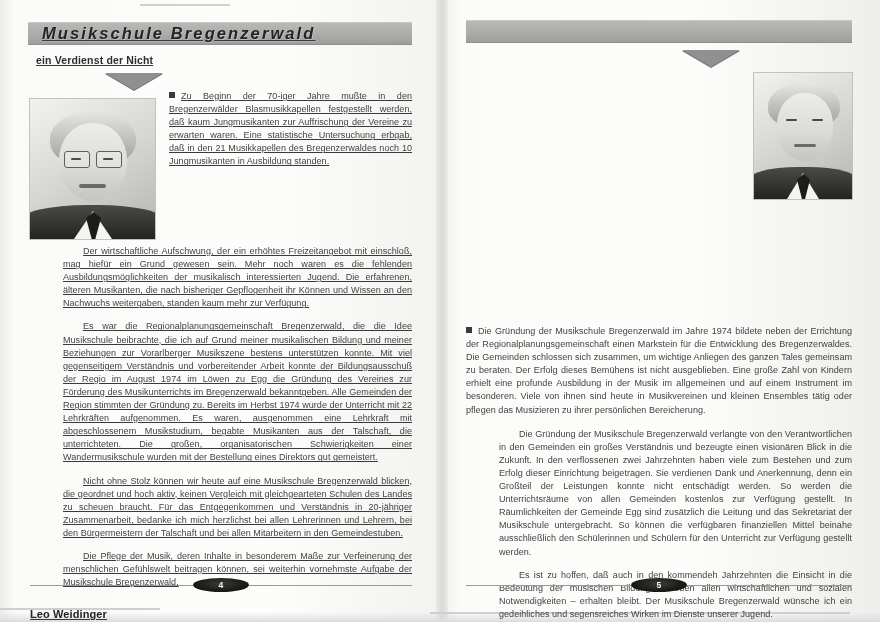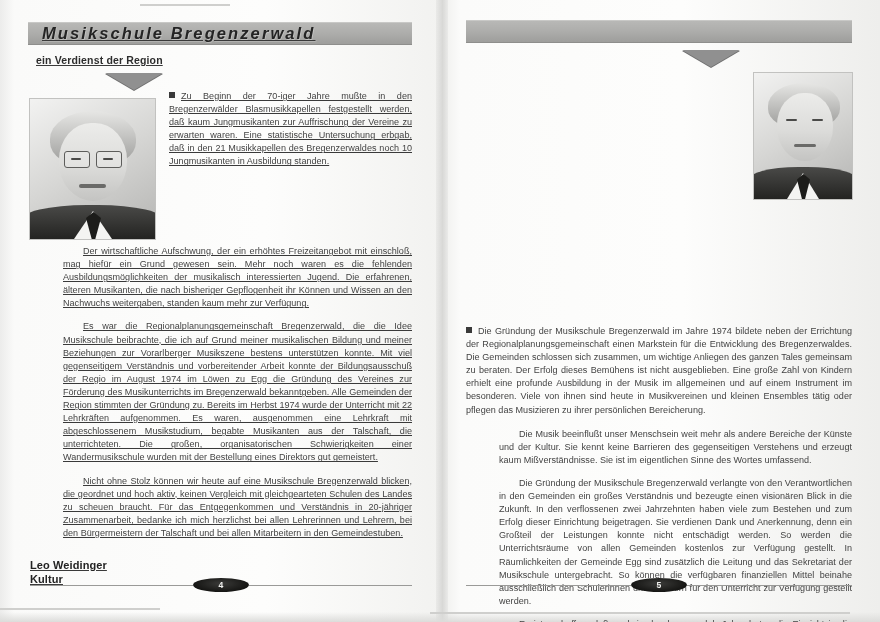--- a/index.html
+++ b/index.html
@@ -119,21 +119,21 @@
   <div class="scan-mark" style="left:140px;top:4px;width:90px;height:2px;"></div>
   <div class="scan-mark" style="left:0px;top:608px;width:160px;height:2px;"></div>
   <div class="scan-mark" style="left:430px;top:612px;width:420px;height:2px;"></div>
 
   <div class="content content-left">
 
     <div class="banner banner-left">
       <span class="banner-text">Musikschule Bregenzerwald</span>
     </div>
 
-    <div class="subtitle">ein Verdienst der Region</div>
+    <div class="subtitle">ein Verdienst der Nicht</div>
 
     <div class="tri-wrap tri-left">
       <div class="tri"></div>
     </div>
 
     <div class="photo photo-left">
       <div class="ph-bg"></div>
       <div class="ph-hair" style="left:20px;top:12px;width:86px;height:56px;"></div>
       <div class="ph-face" style="left:29px;top:24px;width:68px;height:78px;"></div>
       <div class="ph-glass" style="left:34px;top:52px;width:24px;height:15px;"></div>
@@ -146,20 +146,21 @@
       <div class="ph-tie" style="left:56px;width:15px;height:27px;"></div>
     </div>
 
     <p class="body intro"><span class="sq"></span><span>Zu Beginn der 70-iger Jahre mußte in den Bregenzerwälder Blasmusikkapellen festgestellt werden, daß kaum Jungmusikanten zur Auffrischung der Vereine zu erwarten waren. Eine statistische Untersuchung erbgab, daß in den 21 Musikkapellen des Bregenzerwaldes noch 10 Jungmusikanten in Ausbildung standen.</span></p>
 
     <div class="clear"></div>
 
     <p class="body indent">Der wirtschaftliche Aufschwung, der ein erhöhtes Freizeitangebot mit einschloß, mag hiefür ein Grund gewesen sein. Mehr noch waren es die fehlenden Ausbildungsmöglichkeiten der musikalisch interessierten Jugend. Die erfahrenen, älteren Musikanten, die nach bisheriger Gepflogenheit ihr Können und Wissen an den Nachwuchs weitergaben, standen kaum mehr zur Verfügung.</p>
     <p class="body indent">Es war die Regionalplanungsgemeinschaft Bregenzerwald, die die Idee Musikschule beibrachte, die ich auf Grund meiner musikalischen Bildung und meiner Beziehungen zur Vorarlberger Musikszene bestens unterstützen konnte. Mit viel gegenseitigem Verständnis und vorbereitender Arbeit konnte der Bildungsausschuß der Regio im August 1974 im Löwen zu Egg die Gründung des Vereines zur Förderung des Musikunterrichts im Bregenzerwald bekanntgeben. Alle Gemeinden der Region stimmten der Gründung zu. Bereits im Herbst 1974 wurde der Unterricht mit 22 Lehrkräften aufgenommen. Es waren, ausgenommen eine Lehrkraft mit abgeschlossenem Musikstudium, begabte Musikanten aus der Talschaft, die unterrichteten. Die großen, organisatorischen Schwierigkeiten einer Wandermusikschule wurden mit der Bestellung eines Direktors gut gemeistert.</p>
     <p class="body indent">Nicht ohne Stolz können wir heute auf eine Musikschule Bregenzerwald blicken, die geordnet und hoch aktiv, keinen Vergleich mit gleichgearteten Schulen des Landes zu scheuen braucht. Für das Entgegenkommen und Verständnis in 20-jähriger Zusammenarbeit, bedanke ich mich herzlichst bei allen Lehrerinnen und Lehrern, bei den Bürgermeistern der Talschaft und bei allen Mitarbeitern in den Gemeindestuben.</p>
+    <p class="body indent">Die Pflege der Musik, deren Inhalte in besonderem Maße zur Verfeinerung der menschlichen Gefühlswelt beitragen können, sei weiterhin vornehmste Aufgabe der Musikschule Bregenzerwald.</p>
 
     <div class="sig">
       <div>Leo Weidinger</div>
       <div>Kultur</div>
     </div>
   </div>
 
   <div class="footer footer-left">
     <div class="rule"></div>
     <div class="pill">
@@ -187,21 +188,20 @@
       <div class="ph-mouth" style="left:40px;top:71px;width:22px;height:3px;"></div>
       <div class="ph-suit" style="height:32px;"></div>
       <div class="ph-shirt" style="left:33px;width:32px;height:26px;"></div>
       <div class="ph-tie" style="left:43px;width:13px;height:25px;"></div>
     </div>
 
     <div class="clear" style="height:118px;"></div>
 
     <p class="body intro"><span class="sq"></span><span>Die Gründung der Musikschule Bregenzerwald im Jahre 1974 bildete neben der Errichtung der Regionalplanungsgemeinschaft einen Markstein für die Entwicklung des Bregenzerwaldes. Die Gemeinden schlossen sich zusammen, um wichtige Anliegen des ganzen Tales gemeinsam zu beraten. Der Erfolg dieses Bemühens ist nicht ausgeblieben. Eine große Zahl von Kindern erhielt eine profunde Ausbildung in der Musik im allgemeinen und auf einem Instrument im besonderen. Viele von ihnen sind heute in Musikvereinen und kleinen Ensembles tätig oder pflegen das Musizieren zu ihrer persönlichen Bereicherung.</span></p>
 
-    <p class="body indent">Die Musik beeinflußt unser Menschsein weit mehr als andere Bereiche der Künste und der Kultur. Sie kennt keine Barrieren des gegenseitigen Verstehens und erzeugt kaum Mißverständnisse. Sie ist im eigentlichen Sinne des Wortes umfassend.</p>
     <p class="body indent">Die Gründung der Musikschule Bregenzerwald verlangte von den Verantwortlichen in den Gemeinden ein großes Verständnis und bezeugte einen visionären Blick in die Zukunft. In den verflossenen zwei Jahrzehnten haben viele zum Bestehen und zum Erfolg dieser Einrichtung beigetragen. Sie verdienen Dank und Anerkennung, denn ein Großteil der Leistungen konnte nicht entschädigt werden. So werden die Unterrichtsräume von allen Gemeinden kostenlos zur Verfügung gestellt. In Räumlichkeiten der Gemeinde Egg sind zusätzlich die Leitung und das Sekretariat der Musikschule untergebracht. So können die verfügbaren finanziellen Mittel beinahe ausschließlich den Schülerinnen und Schülern für den Unterricht zur Verfügung gestellt werden.</p>
     <p class="body indent">Es ist zu hoffen, daß auch in den kommendeh Jahrzehnten die Einsicht in die Bedeutung der musischen Bildung – neben allen wirtschaftlichen und sozialen Notwendigkeiten – erhalten bleibt. Der Musikschule Bregenzerwald wünsche ich ein gedeihliches und segensreiches Wirken im Dienste unserer Jugend.</p>
 
   </div>
 
   <div class="footer footer-right">
     <div class="rule"></div>
     <div class="pill">
       <span>5</span>
     </div>

